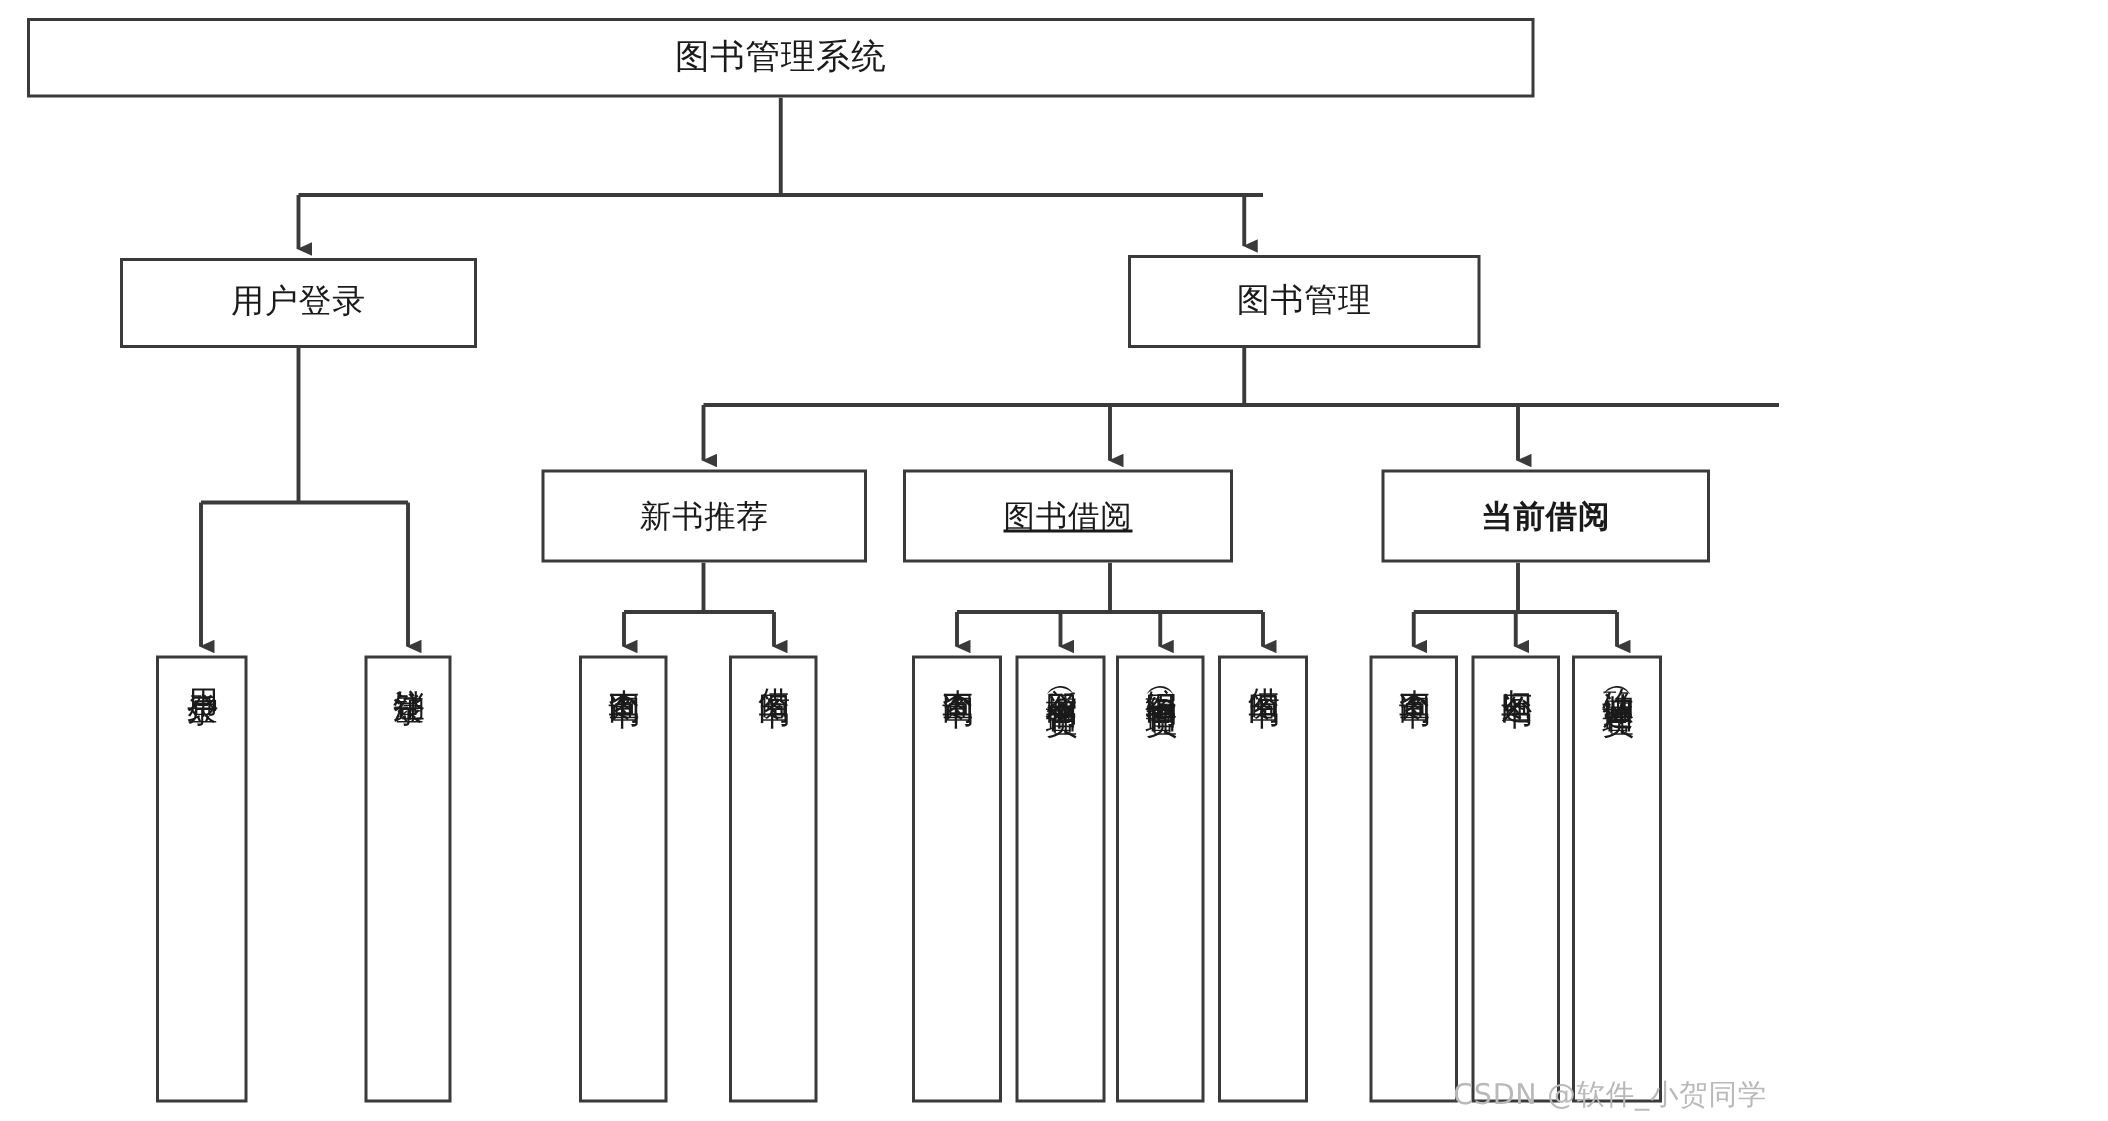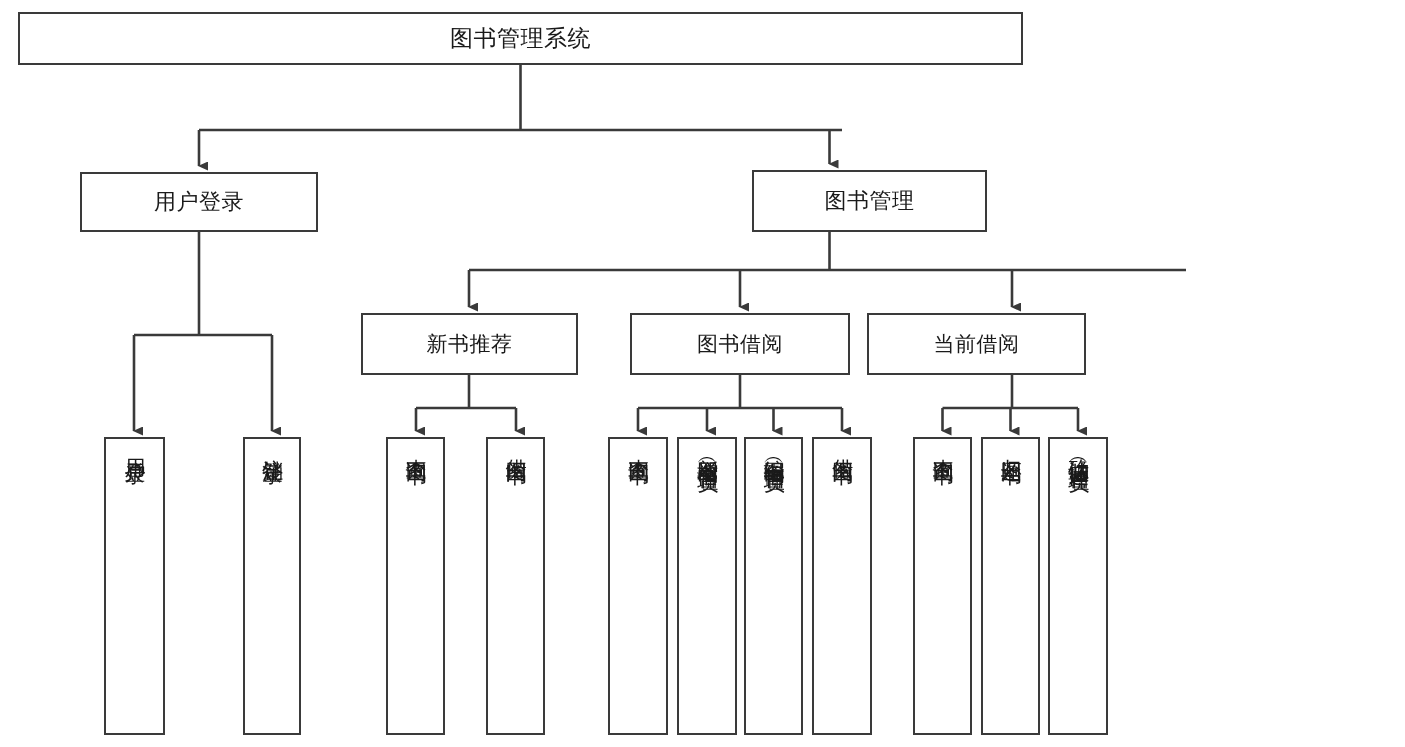--- a/index.html
+++ b/index.html
@@ -140,24 +140,24 @@
   <div class="node level1" style="left:80px; top:172px; width:238px; height:60px;">
     <span class="node-label">用户登录</span>
   </div>
   <div class="node level1" style="left:752px; top:170px; width:235px; height:62px;">
     <span class="node-label">图书管理</span>
   </div>
 
   <div class="node level2" style="left:361px; top:313px; width:217px; height:62px;">
     <span class="node-label">新书推荐</span>
   </div>
-  <div class="node level2" style="left:630px; top:313px; width:220px; height:62px;">
+  <div class="node level2" style="left:602px; top:313px; width:220px; height:62px;text-decoration:underline;">
     <span class="node-label">图书借阅</span>
   </div>
-  <div class="node level2" style="left:867px; top:313px; width:219px; height:62px;">
+  <div class="node level2" style="left:921px; top:313px; width:219px; height:62px;font-weight:bold;">
     <span class="node-label">当前借阅</span>
   </div>
 
   <div class="node leaf" style="left:104px; top:437px; width:61px; height:298px;">
     <span class="node-label">用户登录</span>
   </div>
   <div class="node leaf" style="left:243px; top:437px; width:58px; height:298px;">
     <span class="node-label">注销登录</span>
   </div>
   <div class="node leaf" style="left:386px; top:437px; width:59px; height:298px;">
@@ -187,13 +187,14 @@
   <div class="node leaf" style="left:1048px; top:437px; width:60px; height:298px;">
     <span class="node-label">确认归还（管理员）</span>
   </div>
   <div class="node leaf" style="left:1196px; top:437px; width:57px; height:298px;">
     <span class="node-label">新增借阅记录</span>
   </div>
   <div class="node leaf" style="left:1315px; top:437px; width:57px; height:298px;">
     <span class="node-label">查询借阅记录</span>
   </div>
 
+  <div id="watermark">CSDN @软件_小贺同学</div>
 </div>
 
 </body></html>

